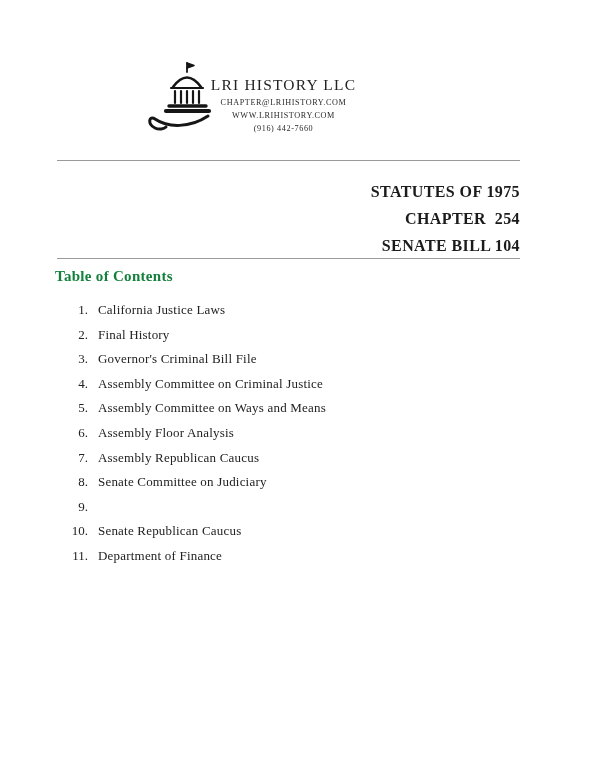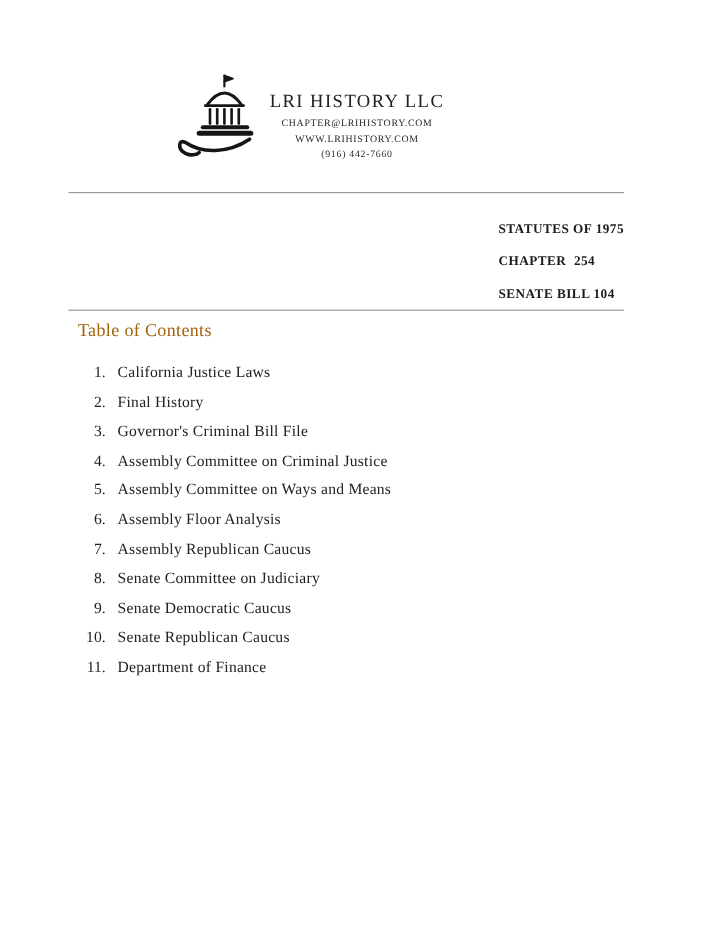--- a/index.html
+++ b/index.html
@@ -15,21 +15,21 @@
     position: absolute; inset: 0;
     background: #ffffff;
   }
 
   
   .logo {
     position: absolute; left: 140px; top: 58px;
     width: 80px; height: 88px;
   }
   .letterhead-text {
-    position: absolute; left: 210px; top: 76px;
+    position: absolute; left: 196px; top: 76px;
     width: 175px; text-align: center;
   }
   .company-name {
     font-size: 15.5px;
     letter-spacing: 1.2px;
     color: #222;
     white-space: nowrap;
   }
   .contact-line {
     font-size: 8.2px;
@@ -43,36 +43,36 @@
     position: absolute; left: 57px; width: 463px;
     border-top: 1px solid #9a9a9a;
     height: 0;
   }
   .rule-1 { top: 160px; }
   .rule-2 { top: 258px; }
 
   
   .statutes-block {
     position: absolute; right: 80px; top: 178px;
-    text-align: left;
+    text-align: right;
     font-weight: bold;
-    font-size: 11px;
+    font-size: 16px;
     letter-spacing: 0.4px;
     line-height: 27px;
     color: #1b1b1b;
   }
   .statutes-block div { white-space: pre; }
 
   
   .toc-title {
-    position: absolute; left: 65px; top: 268px;
-    font-weight: normal;
+    position: absolute; left: 55px; top: 268px;
+    font-weight: bold;
     font-size: 15px;
     letter-spacing: 0.3px;
-    color: #a16207;
+    color: #15803d;
   }
   .toc-list {
     position: absolute; left: 55px; top: 302px;
     width: 420px;
   }
   .toc-row {
     display: flex;
     align-items: baseline;
     height: 24.6px;
     font-size: 13px;
@@ -160,21 +160,20 @@
     <div class="toc-row">
       <span class="toc-num">7.</span>
       <span class="toc-label">Assembly Republican Caucus</span>
     </div>
     <div class="toc-row">
       <span class="toc-num">8.</span>
       <span class="toc-label">Senate Committee on Judiciary</span>
     </div>
     <div class="toc-row">
       <span class="toc-num">9.</span>
-      <span class="toc-label">Senate Democratic Caucus</span>
     </div>
     <div class="toc-row">
       <span class="toc-num">10.</span>
       <span class="toc-label">Senate Republican Caucus</span>
     </div>
     <div class="toc-row">
       <span class="toc-num">11.</span>
       <span class="toc-label">Department of Finance</span>
     </div>
   </div>

